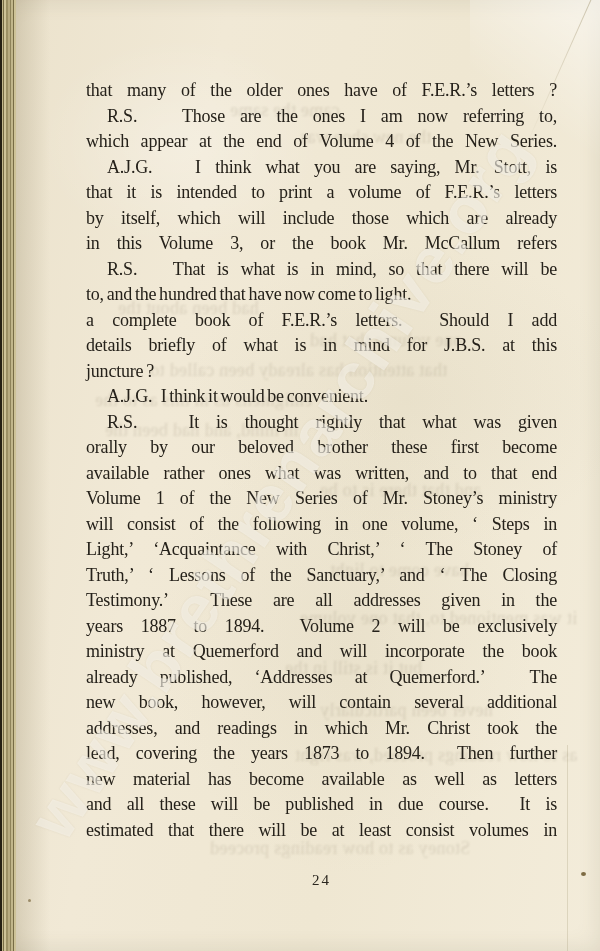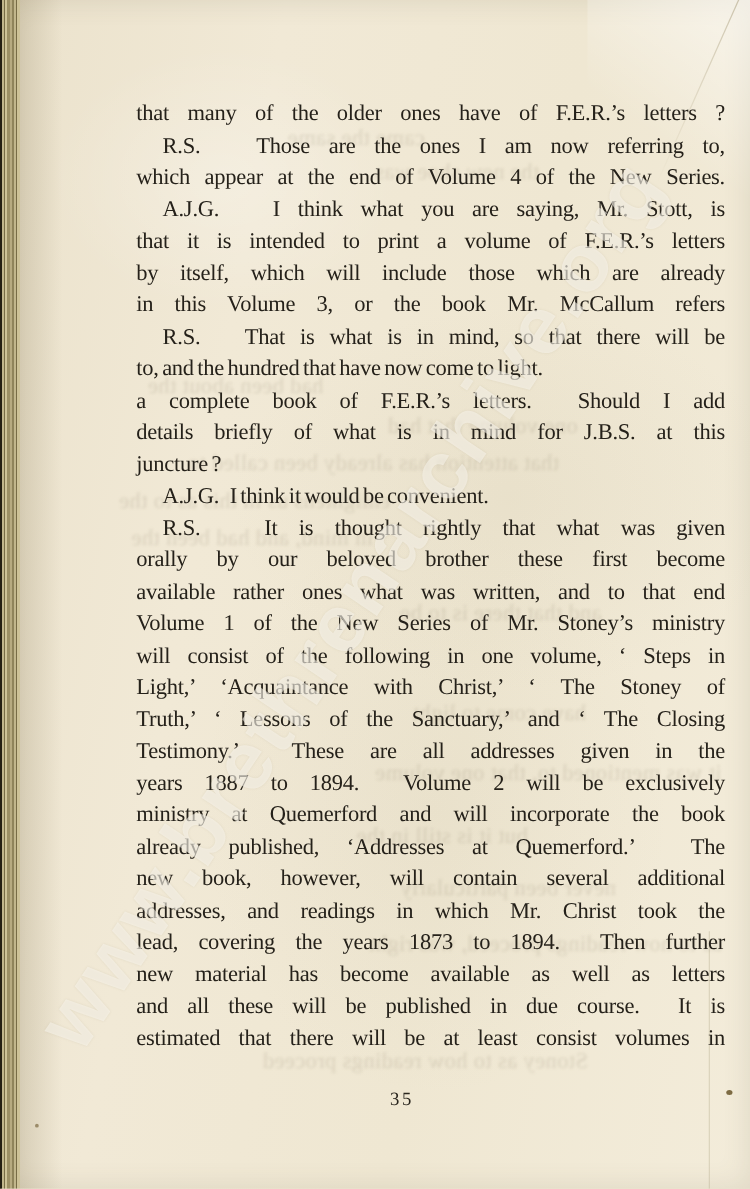--- a/index.html
+++ b/index.html
@@ -59,21 +59,20 @@
     transform: scaleX(-1);
     filter: blur(1.1px);
     white-space: nowrap;
     letter-spacing: 0.3px;
   }
 
   
   .text-block {
     position: absolute; left: 86px; top: 78px; width: 471px;
     color: #25211a;
-    margin-left: 23px;
   }
   .line {
     height: 25.5px; line-height: 25.5px;
     font-size: 18px;
     letter-spacing: -0.2px;
     word-spacing: -1.5px;
     text-align: justify;
     text-align-last: justify;
   }
   .line.indent { text-indent: 21px; }
@@ -156,19 +155,19 @@
       <div class="line">ministry at Quemerford and will incorporate the book</div>
       <div class="line">already published, ‘Addresses at Quemerford.’&nbsp; The</div>
       <div class="line">new book, however, will contain several additional</div>
       <div class="line">addresses, and readings in which Mr. Christ took the</div>
       <div class="line">lead, covering the years 1873 to 1894.&nbsp; Then further</div>
       <div class="line">new material has become available as well as letters</div>
       <div class="line">and all these will be published in due course.&nbsp; It is</div>
       <div class="line">estimated that there will be at least consist volumes in</div>
     </div>
 
-  <div class="page-number">35</div>
+  <div class="page-number">24</div>
 
   <div class="watermark">www.brethrenarchive.org</div>
 
   <div class="speck s1"></div>
   <div class="speck s2"></div>
 </div>
 
 </body></html>

